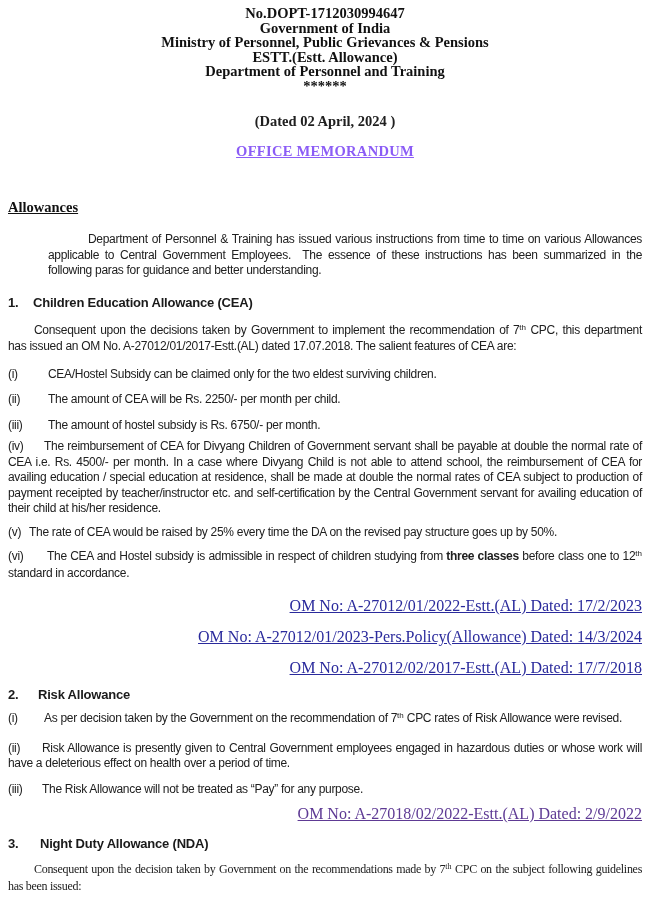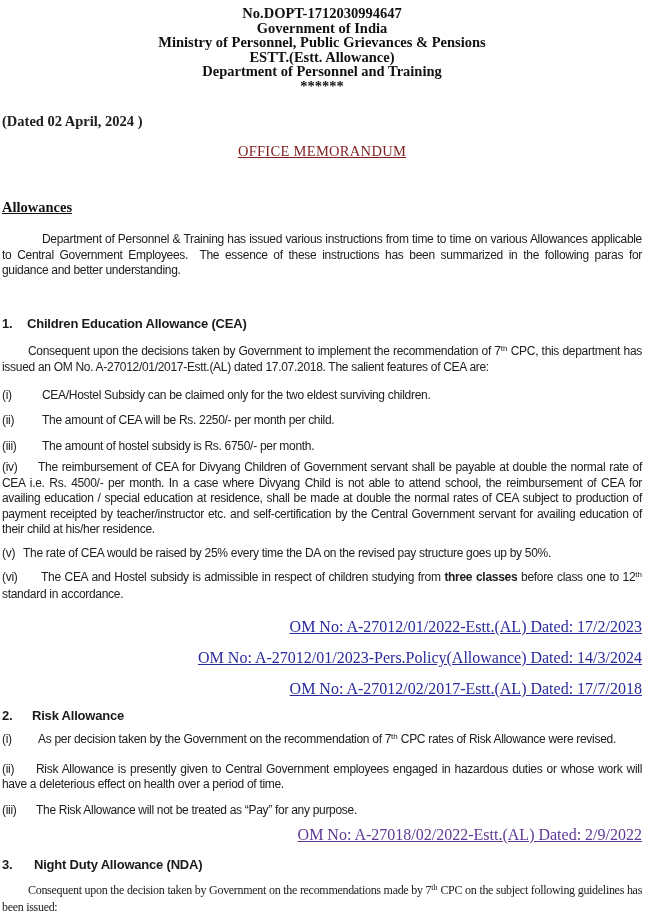--- a/index.html
+++ b/index.html
@@ -1,78 +1,78 @@
 <!DOCTYPE html>
 <html style="--link-blue: #2a2a9c; --link-visited: #5e3a94; --text: #202020;"><head>
 <meta charset="utf-8">
 <style>
   html,body { margin:0; padding:0; background:#ffffff; }
   .page {
     position:relative;
     width:650px; height:920px;
     box-sizing:border-box;
-    padding:6px 8px 0 2px;
+    padding:6px 8px 0 8px;
     background:#ffffff;
     overflow:hidden;
     font-family:"Liberation Sans", sans-serif;
     color:var(--text, #202020);
   }
   
   .hdr {
     font-family:"Liberation Serif", serif;
     font-weight:bold;
     font-size:14.5px;
     line-height:14.5px;
     text-align:center;
     color:#111;
   }
   .date-row {
     margin-top:20px;
-    text-align:left;
+    text-align:center;
     font-family:"Liberation Serif", serif;
     font-weight:bold;
     font-size:14.5px;
     white-space:pre;
   }
   .memo-title-row { margin-top:12px; text-align:center; }
   .memo-title {
     font-family:"Liberation Serif", serif;
-    font-weight:normal;
+    font-weight:bold;
     font-size:14.5px;
     text-decoration:underline;
     letter-spacing:0.3px;
-    color:#7f1d1d;
+    color:#8b5cf6;
   }
   .subject-row { margin-top:38px; }
   .subject {
     font-family:"Liberation Serif", serif;
     font-weight:bold;
     font-size:14.5px;
     text-decoration:underline;
     color:#111;
   }
   
   .para, .item {
     font-size:12px;
     letter-spacing:-0.3px;
     line-height:15.5px;
     margin:0;
   }
   .justify { text-align:justify; }
-  .indent40 { text-indent:40px; }
+  .indent40 { text-indent:40px;margin-left:40px; }
   .indent26 { text-indent:26px; }
   .intro { margin-top:16px; }
   .sec-heading {
     font-size:13px;
     font-weight:bold;
     letter-spacing:-0.2px;
     line-height:15px;
     color:#1a1a1a;
   }
-  .sec1-h { margin-top:37px; }
+  .sec1-h { margin-top:16px; }
   .sec2-h { margin-top:10px; }
   .sec3-h { margin-top:13px; }
   .sec-num { display:inline-block; }
   .num-a { width:25px; }
   .num-b { width:30px; }
   .num-c { width:32px; }
   .s1-para { margin-top:13px; }
   .s3-para { margin-top:11px;font-family:Liberation Serif, serif; }
   .lbl { display:inline-block; letter-spacing:-0.3px; }
   .w40 { width:40px; }

